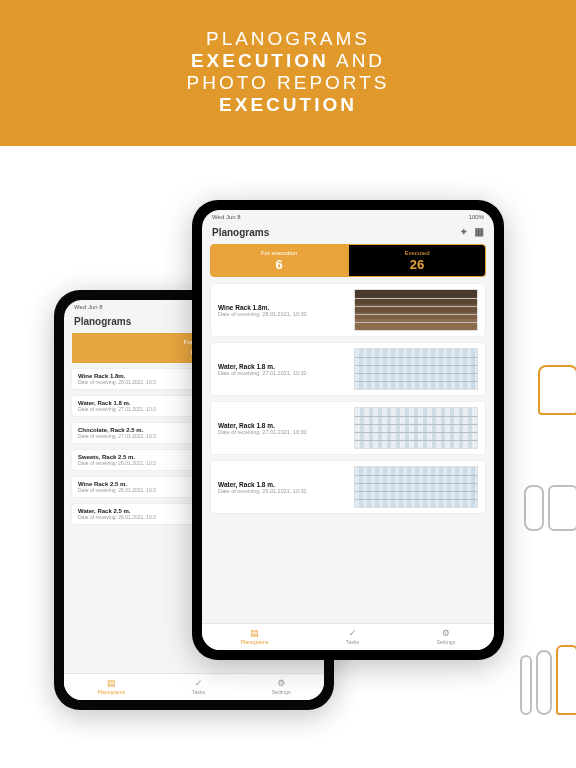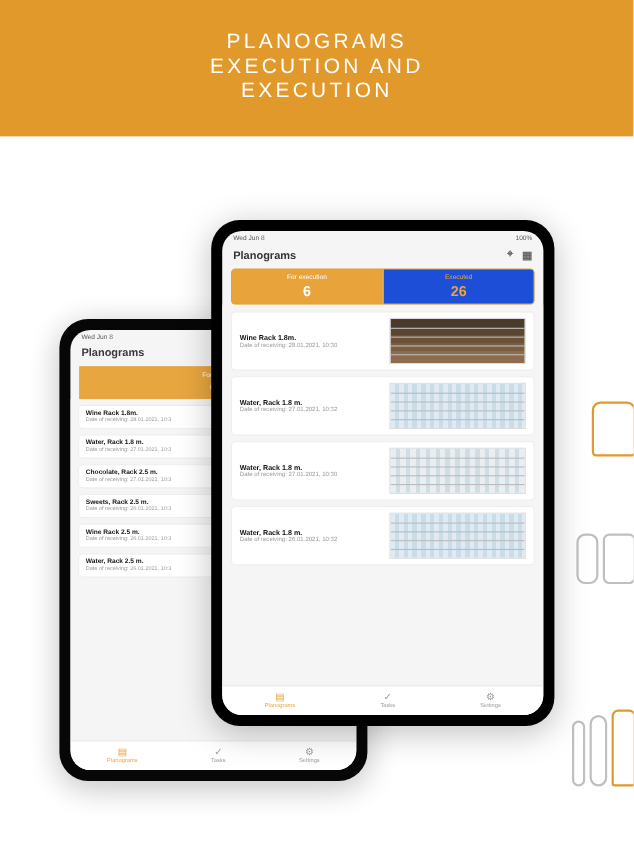--- a/index.html
+++ b/index.html
@@ -1,19 +1,19 @@
 <!DOCTYPE html>
 <html><head>
 <meta charset="utf-8">
 <style>
   * { box-sizing: border-box; margin: 0; padding: 0; }
   body { font-family: -apple-system, BlinkMacSystemFont, "Helvetica Neue", Arial, sans-serif; background: #fff; width: 576px; height: 768px; overflow: hidden; position: relative; }
 
   .hero { background: #e2992b; color: #fff; text-align: center; padding: 28px 0 30px; letter-spacing: 3px; font-size: 19px; font-weight: 300; }
-  .hero .bold { font-weight: 400; }
+  .hero .bold { font-weight: 700; }
 
   .stage { position: absolute; top: 175px; left: 0; right: 0; bottom: 0; background: #fff; }
 
   
   .deco { position: absolute; right: -2px; top: 170px; width: 70px; height: 600px; }
   .deco-shape { border: 2px solid #bfbfbf; border-radius: 6px; position: absolute; right: 0; }
   .deco-shape.orange { border-color: #e2992b; }
 
   
   .tablet { position: absolute; background: #000; border-radius: 26px; padding: 10px; box-shadow: 0 6px 30px rgba(0,0,0,.25); }
@@ -23,21 +23,21 @@
 
   .statusbar { display: flex; justify-content: space-between; padding: 4px 10px 2px; font-size: 6px; color: #555; }
   .screen-title { font-size: 10px; font-weight: 700; padding: 4px 10px 6px; display: flex; justify-content: space-between; align-items: center; }
   .title-icons { display: flex; gap: 8px; font-size: 10px; color: #666; }
   .title-icons span { display: inline-block; }
 
   .tabs { display: flex; padding: 0 8px; gap: 0; }
   .tab { flex: 1; text-align: center; padding: 5px 0 4px; font-size: 6px; border: 1px solid #e3a037; border-radius: 4px 0 0 4px; cursor: pointer; }
   .tab:last-child { border-radius: 0 4px 4px 0; }
   .tab.active { background: #e8a43a; color: #fff; }
-  .tab.inactive { background: #1d4ed8; color: #e8a43a; }
+  .tab.inactive { background: #000000; color: #e8a43a; }
   .tab .count { display: block; font-size: 13px; font-weight: 600; margin-top: 1px; }
 
   .list { flex: 1; overflow: hidden; padding: 6px 8px 0; background: #f5f5f5; }
   .card { background: #fff; border: 1px solid #eee; border-radius: 4px; padding: 5px 7px; margin-bottom: 5px; display: flex; justify-content: space-between; align-items: center; gap: 6px; }
   .card .txt { flex: 0 0 50%; }
   .card-title { font-weight: 700; font-size: 6.5px; color: #111; }
   .card-sub { font-size: 5.5px; color: #999; }
 
   
   .pog { flex: 1; height: 42px; background: #eee; border: 1px solid #ddd; position: relative; overflow: hidden; }
@@ -62,20 +62,21 @@
 
   
   .back .tab.active .label-only { font-size: 6px; }
 </style>
 </head>
 <body>
 
 <div class="hero">
   <div><span>PLANOGRAMS</span></div>
   <div><span class="bold">EXECUTION</span><span> AND</span></div>
+  <div><span>PHOTO REPORTS</span></div>
   <div><span class="bold">EXECUTION</span></div>
 </div>
 
 <div class="stage">
 
   <div class="deco">
     <div class="deco-shape orange" style="top:20px; width:40px; height:50px; border-radius:8px 8px 4px 4px;"></div>
     <div class="deco-shape" style="top:140px; width:30px; height:46px;"></div>
     <div class="deco-shape" style="top:140px; right:34px; width:20px; height:46px; border-radius:8px;"></div>
     <div class="deco-shape orange" style="top:300px; width:22px; height:70px; border-radius:6px 6px 3px 3px;"></div>

